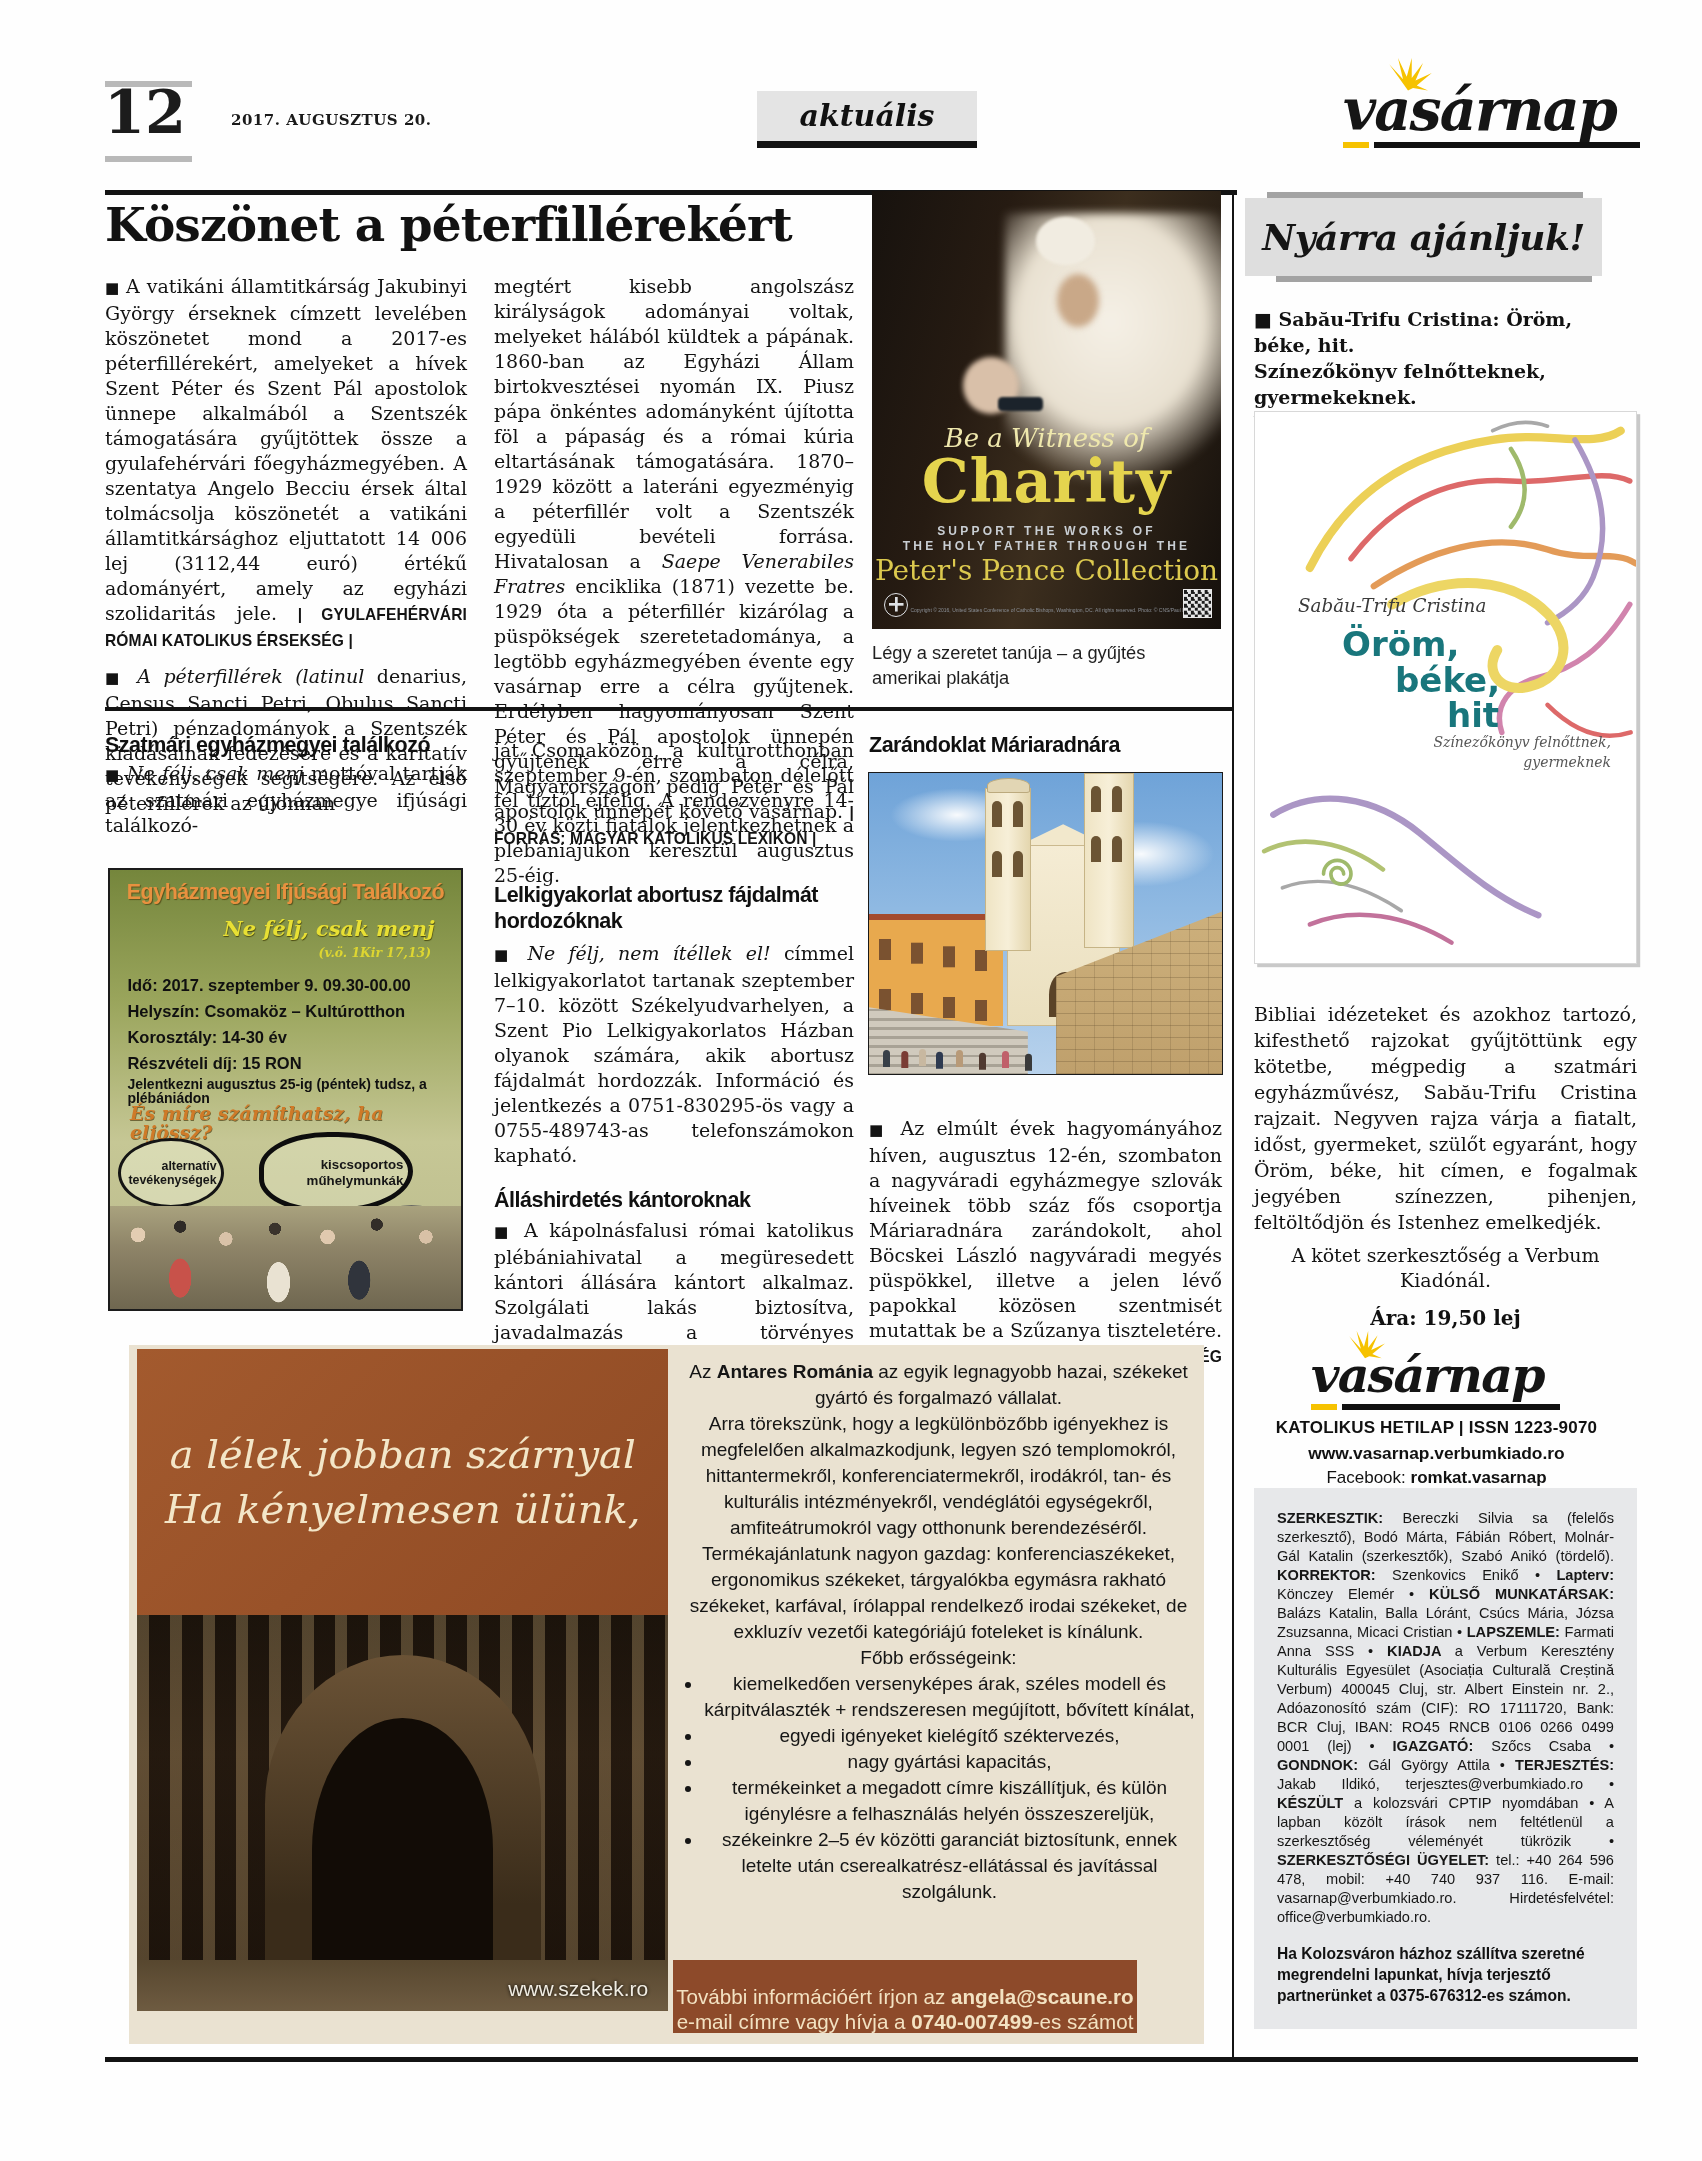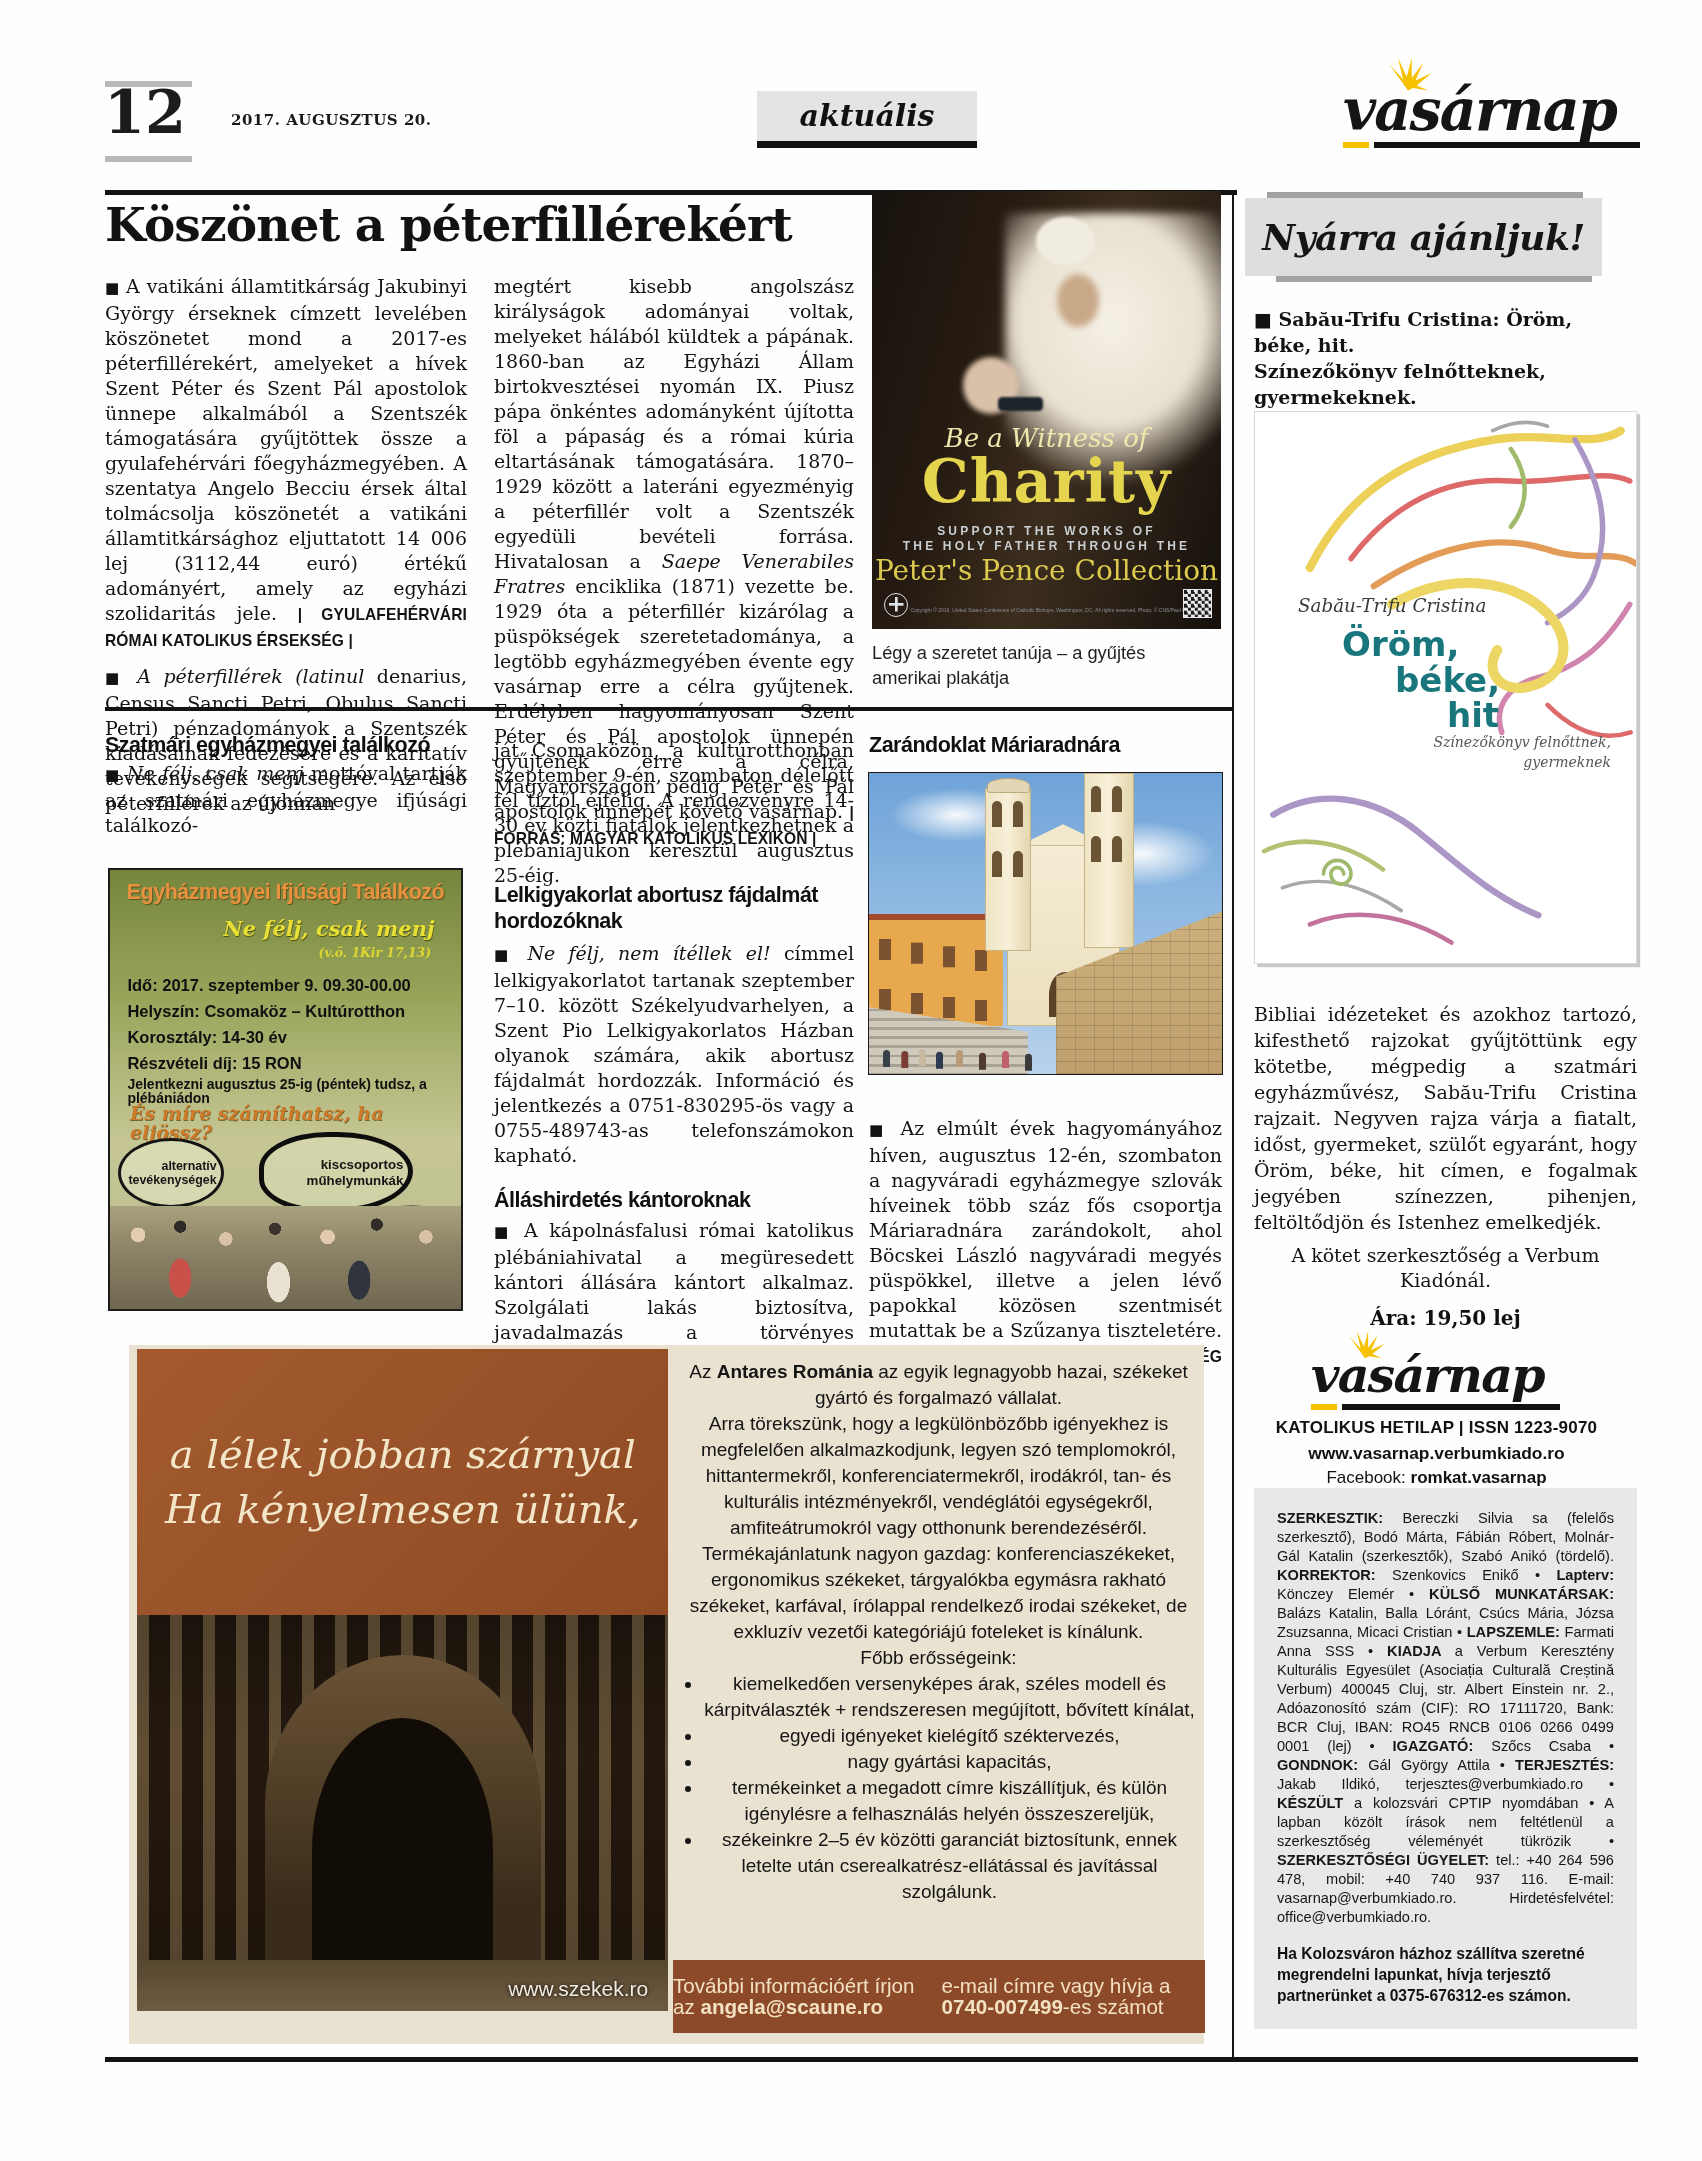--- a/index.html
+++ b/index.html
@@ -133,22 +133,22 @@
     font:italic 40px/1 "DejaVu Serif",serif;color:#f3e6c8;text-align:center}
   .ad-photo{left:8.2px;top:270px;width:531px;height:396px;overflow:hidden;
     background:repeating-linear-gradient(90deg,rgba(190,160,110,.30) 0 12px,rgba(20,12,6,.55) 12px 33px),
       linear-gradient(180deg,#241c12 0%,#38291a 35%,#241a10 100%)}
   .ap-arch{left:24%;top:10%;width:52%;height:90%;background:linear-gradient(180deg,#6b5336,#3a2c1a 70%);border-radius:50% 50% 0 0/42% 42% 0 0}
   .ap-arch2{left:33%;top:26%;width:34%;height:74%;background:#120c06;border-radius:50% 50% 0 0/45% 45% 0 0}
   .ap-floor{left:0;bottom:0;width:100%;height:13%;background:linear-gradient(180deg,#57472f,#6e5b41)}
   .ap-url{right:20px;bottom:12px;font:400 21px/1 "Liberation Sans",sans-serif;color:#f0ece2;text-shadow:0 0 3.7px #000}
   .ad-text{left:552px;top:13.7px;width:515px;font:400 19px/26px "Liberation Sans",sans-serif;color:#151515;text-align:center}
   .ad-text ul{list-style:disc;padding-left:22px}
-  .ad-footer{left:544px;top:615px;width:532px;height:73px;background:#8d4a2a;
-    display:flex;flex-direction:row;align-items:center;justify-content:flex-end;gap:4.6px;
+  .ad-footer{left:544px;top:615px;width:464px;height:73px;background:#8d4a2a;
+    display:flex;flex-direction:column;align-items:center;justify-content:flex-end;gap:4.6px;
     font:400 20.6px/1 "Liberation Sans",sans-serif;color:#f3e2c2}
 
   
   #f-issn{font:700 17px/1 "Liberation Sans",sans-serif;text-align:center;color:#111;letter-spacing:0.2px}
   #f-web{font:700 17.4px/1 "Liberation Sans",sans-serif;text-align:center;color:#111}
   #f-fb{font:400 17px/1 "Liberation Sans",sans-serif;text-align:center;color:#111}
   #imprint-box{width:383px;height:541px;background:#e7e8ea}
   .imp-text{margin:21px 23px 0;font:400 14.6px/19px "Liberation Sans",sans-serif;text-align:justify;color:#161616}
   .imp-delivery{margin:17.4px 23px 0;font:700 15.6px/20.6px "Liberation Sans",sans-serif;color:#111}
 </style>

